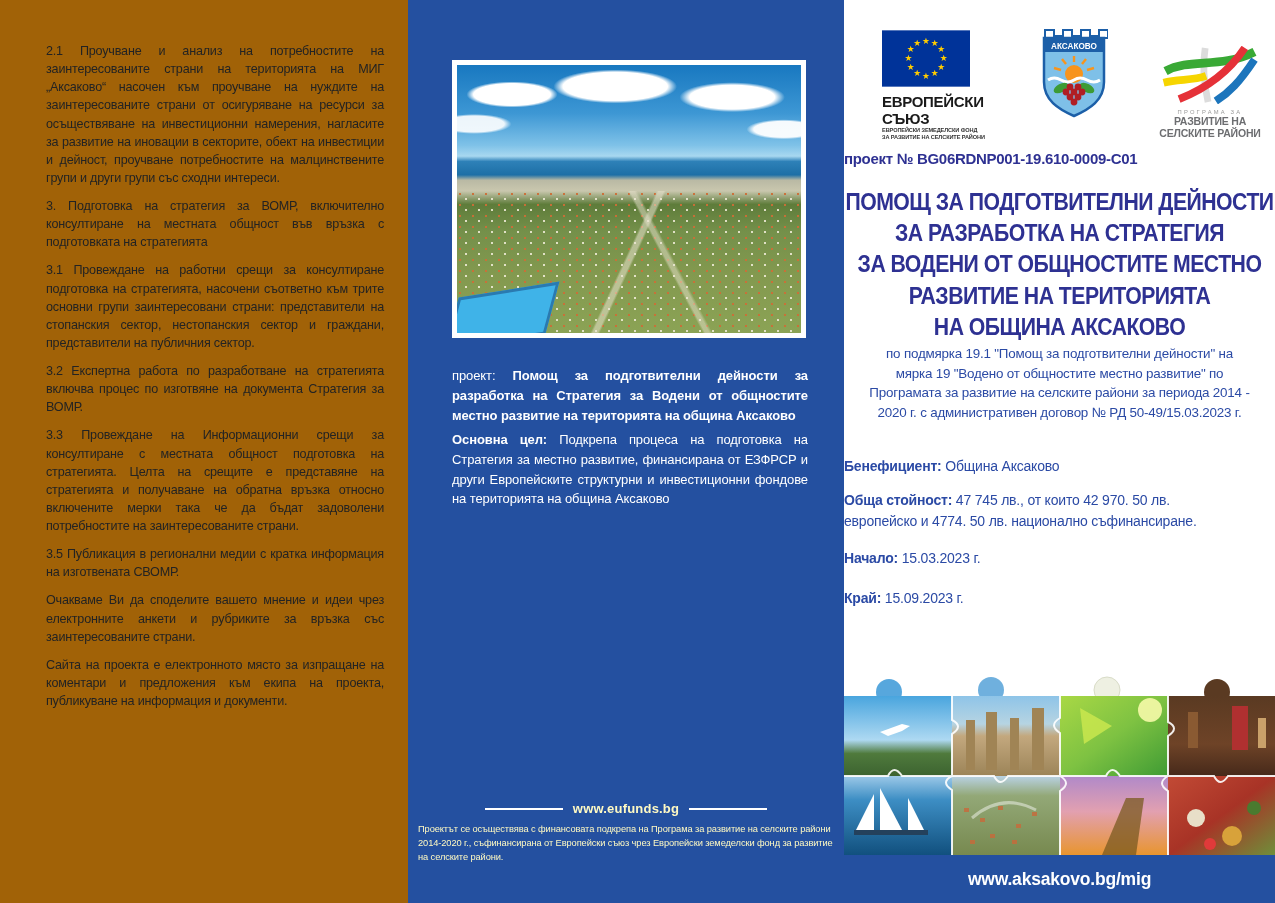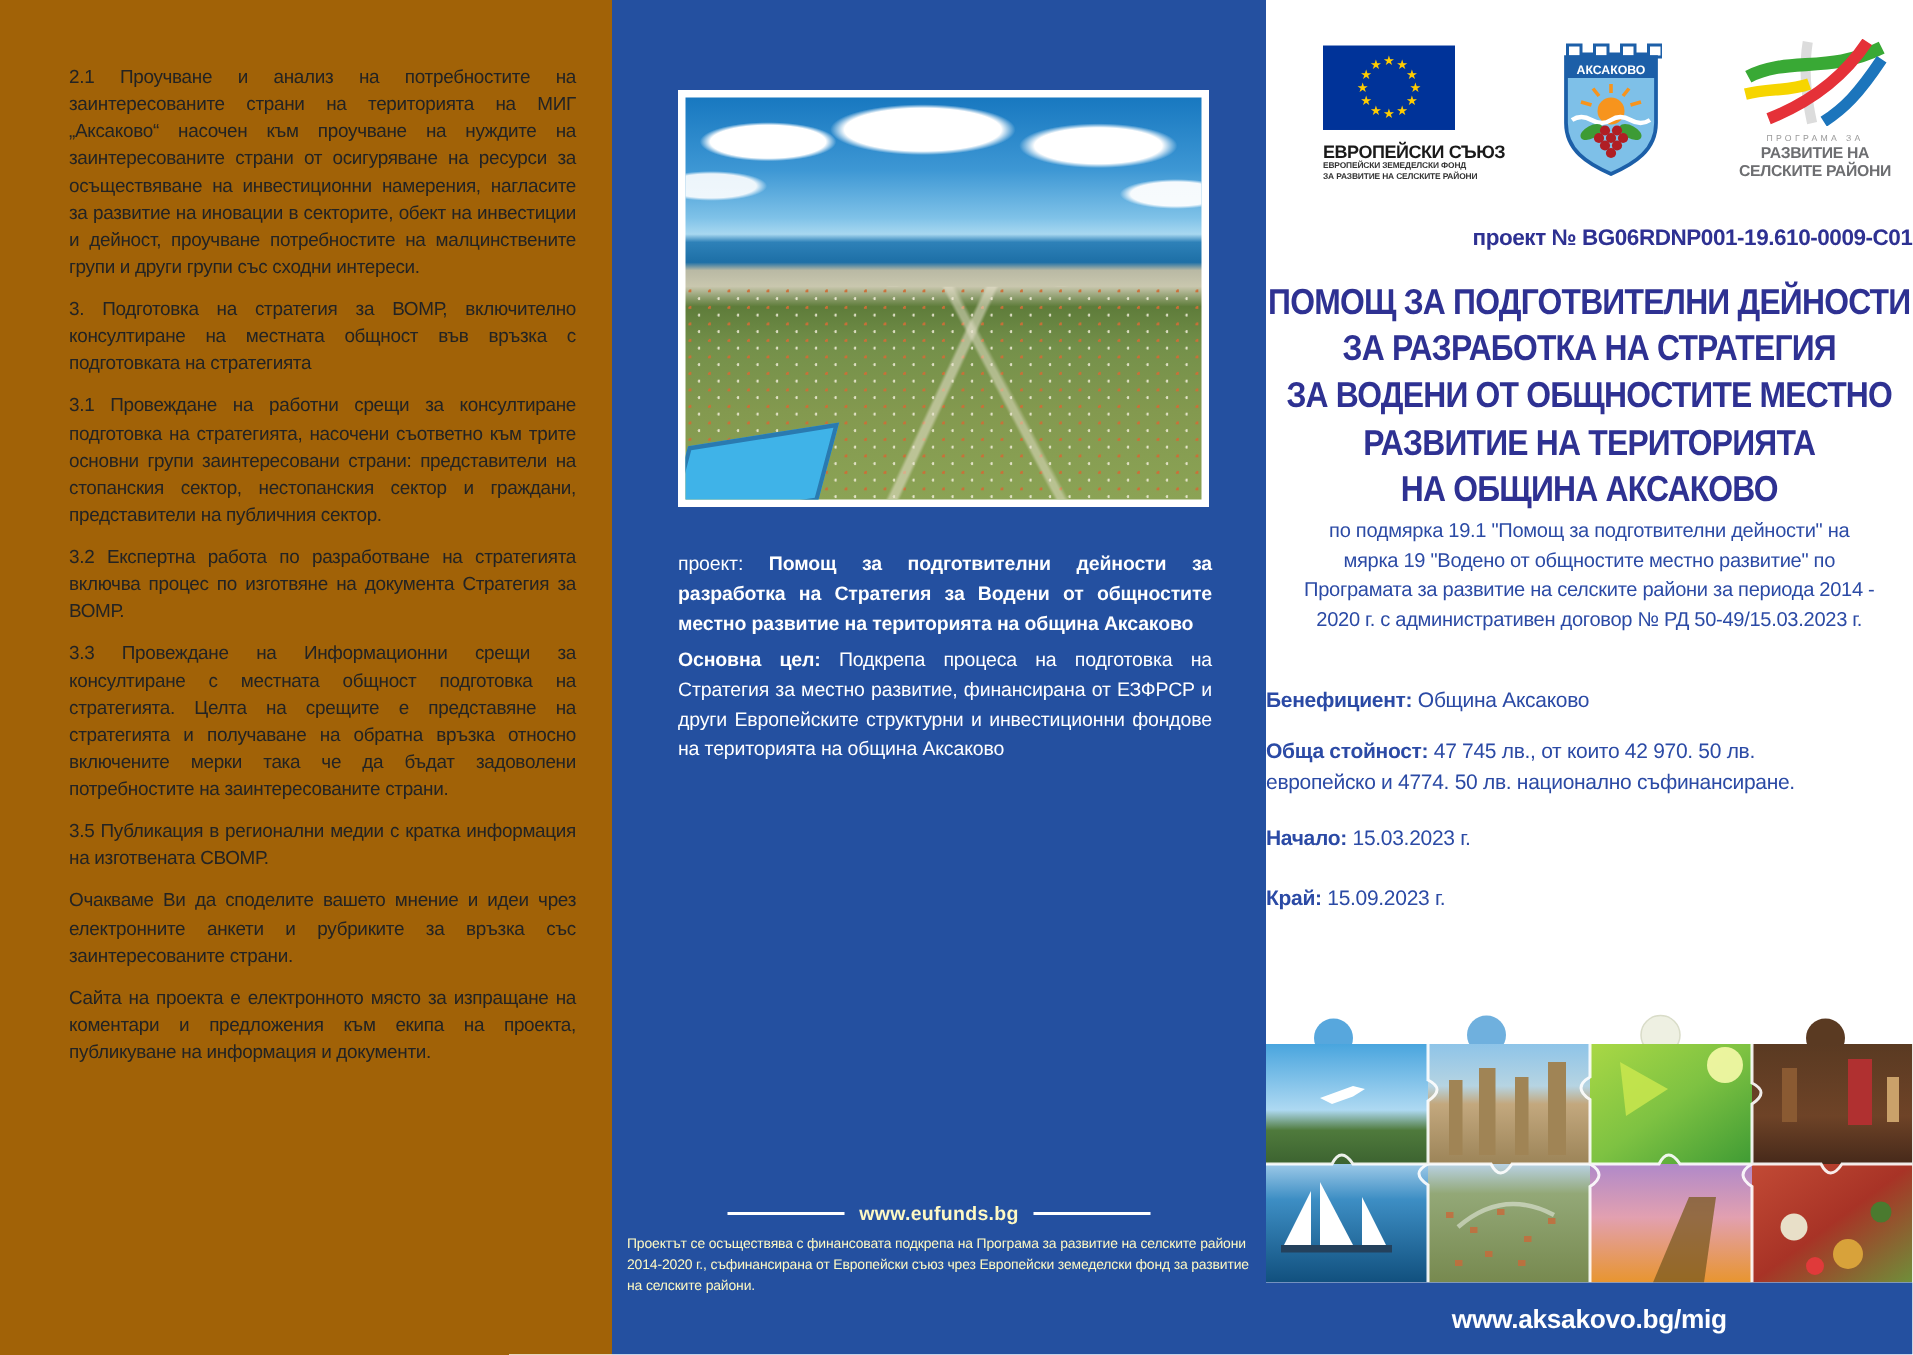--- a/index.html
+++ b/index.html
@@ -66,29 +66,29 @@
     position:absolute;left:0;right:0;bottom:38px;color:#fef9c3;
   }
   .mp-site-row{display:flex;align-items:center;justify-content:center;gap:10px;margin-bottom:7px;}
   .mp-rule{width:78px;height:2px;background:#ffffff;}
   .mp-site{font-weight:bold;font-size:13px;letter-spacing:.2px;}
   .mp-disclaimer{font-size:9.3px;line-height:1.5;padding:0 10px;letter-spacing:-0.1px;}
 
   
   .logos{position:absolute;left:0;top:26px;width:431px;height:110px;}
   .logo-eu{position:absolute;left:38px;top:4px;width:132px;text-align:left;}
-  .eu-title{font-weight:bold;font-size:12px;color:#1a1a1a;letter-spacing:-0.3px;margin-top:2px;}
+  .eu-title{font-weight:bold;font-size:15px;color:#1a1a1a;letter-spacing:-0.3px;margin-top:2px;}
   .eu-sub{font-size:5.6px;color:#333;font-weight:bold;letter-spacing:-0.1px;line-height:1.25;}
   .logo-arms{position:absolute;left:196px;top:0;}
-  .logo-prsr{position:absolute;left:312px;top:0;width:108px;text-align:center;}
+  .logo-prsr{position:absolute;left:312px;top:20px;width:108px;text-align:center;}
   .prsr-l1{font-size:5.8px;color:#9a9a9a;letter-spacing:2.2px;margin-top:1px;}
   .prsr-l2,.prsr-l3{font-size:10.5px;font-weight:bold;color:#6d6e71;line-height:1.18;letter-spacing:-0.2px;}
 
   .rp-projnum{
-    position:absolute;left:0;top:150px;width:431px;text-align:right;
+    position:absolute;left:0;top:150px;width:431px;text-align:left;
     color:#2e3192;font-weight:bold;font-size:15px;letter-spacing:-0.3px;
   }
   .rp-titlewrap{
     position:absolute;left:-28px;top:186px;width:487px;
     transform:scaleX(.885);
     text-align:center;color:#2e3192;font-weight:bold;
     font-size:24px;line-height:1.3;letter-spacing:-0.6px;
   }
   .rp-subtitle{
     position:absolute;left:25px;top:344px;width:381px;text-align:center;

